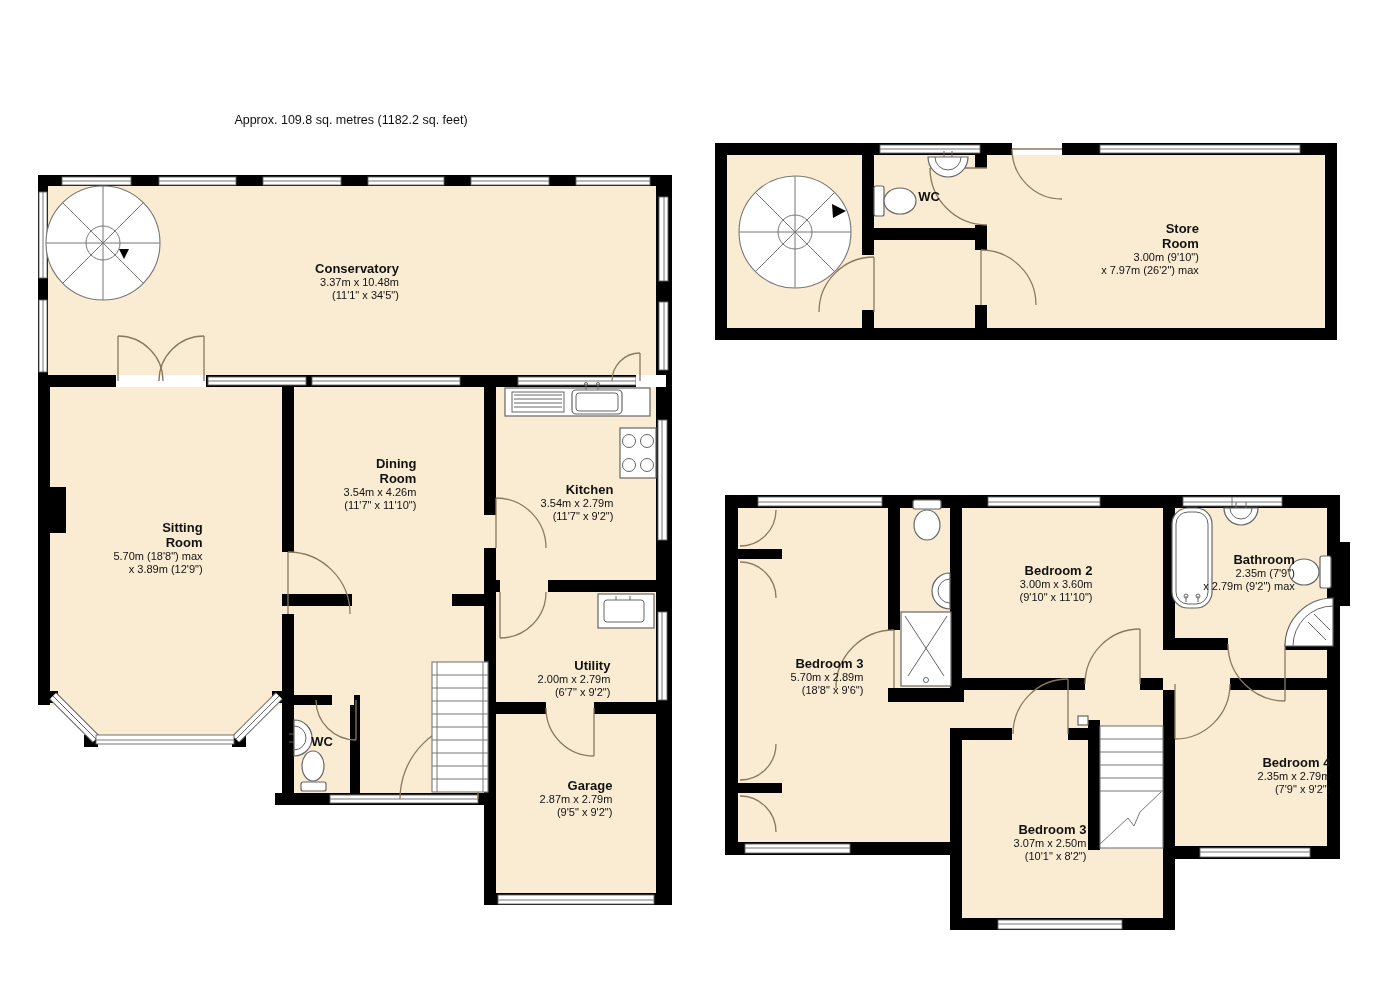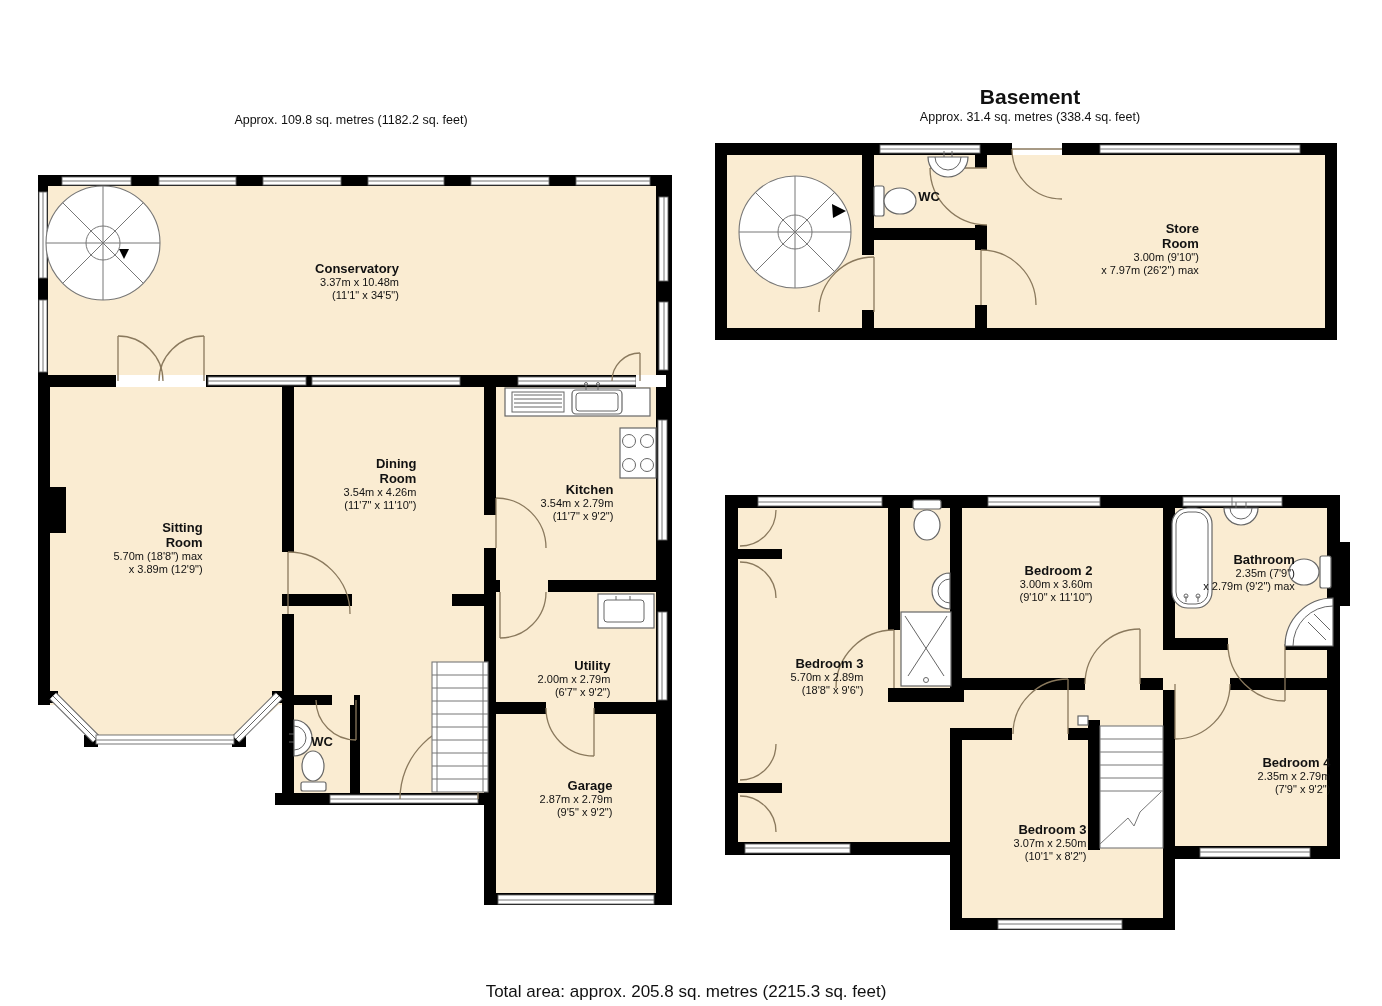--- a/index.html
+++ b/index.html
@@ -380,24 +380,20 @@
       <line class="fxl" x1="1314" y1="614" x2="1330" y2="630"></line>
     </g>
   </g>
 </svg>
 
 <div class="overlay">
 
   <div class="title-block" style="left:351px;top:112px">
     <div class="fsub">Approx. 109.8 sq. metres (1182.2 sq. feet)</div>
   </div>
-  <div class="title-block" style="left:1030px;top:85px">
-    <div class="ftitle">Basement</div>
-    <div class="fsub">Approx. 31.4 sq. metres (338.4 sq. feet)</div>
-  </div>
 
   <div class="room-label" style="left:357px;top:261px">
     <div class="rname">Conservatory</div>
     <div class="rdims">3.37m x 10.48m</div>
     <div class="rdims">(11'1" x 34'5")</div>
   </div>
   <div class="room-label" style="left:158px;top:520px">
     <div class="rname">Sitting
 Room</div>
     <div class="rdims">5.70m (18'8") max</div>
@@ -457,16 +453,15 @@
     <div class="rname">Bedroom 3</div>
     <div class="rdims">3.07m x 2.50m</div>
     <div class="rdims">(10'1" x 8'2")</div>
   </div>
   <div class="room-label" style="left:1294px;top:755px">
     <div class="rname">Bedroom 4</div>
     <div class="rdims">2.35m x 2.79m</div>
     <div class="rdims">(7'9" x 9'2")</div>
   </div>
 
-  <div class="total" style="left:686px;top:982px">Total area: approx. 205.8 sq. metres (2215.3 sq. feet)</div>
 </div>
 
 </div>
 
 </body></html>

